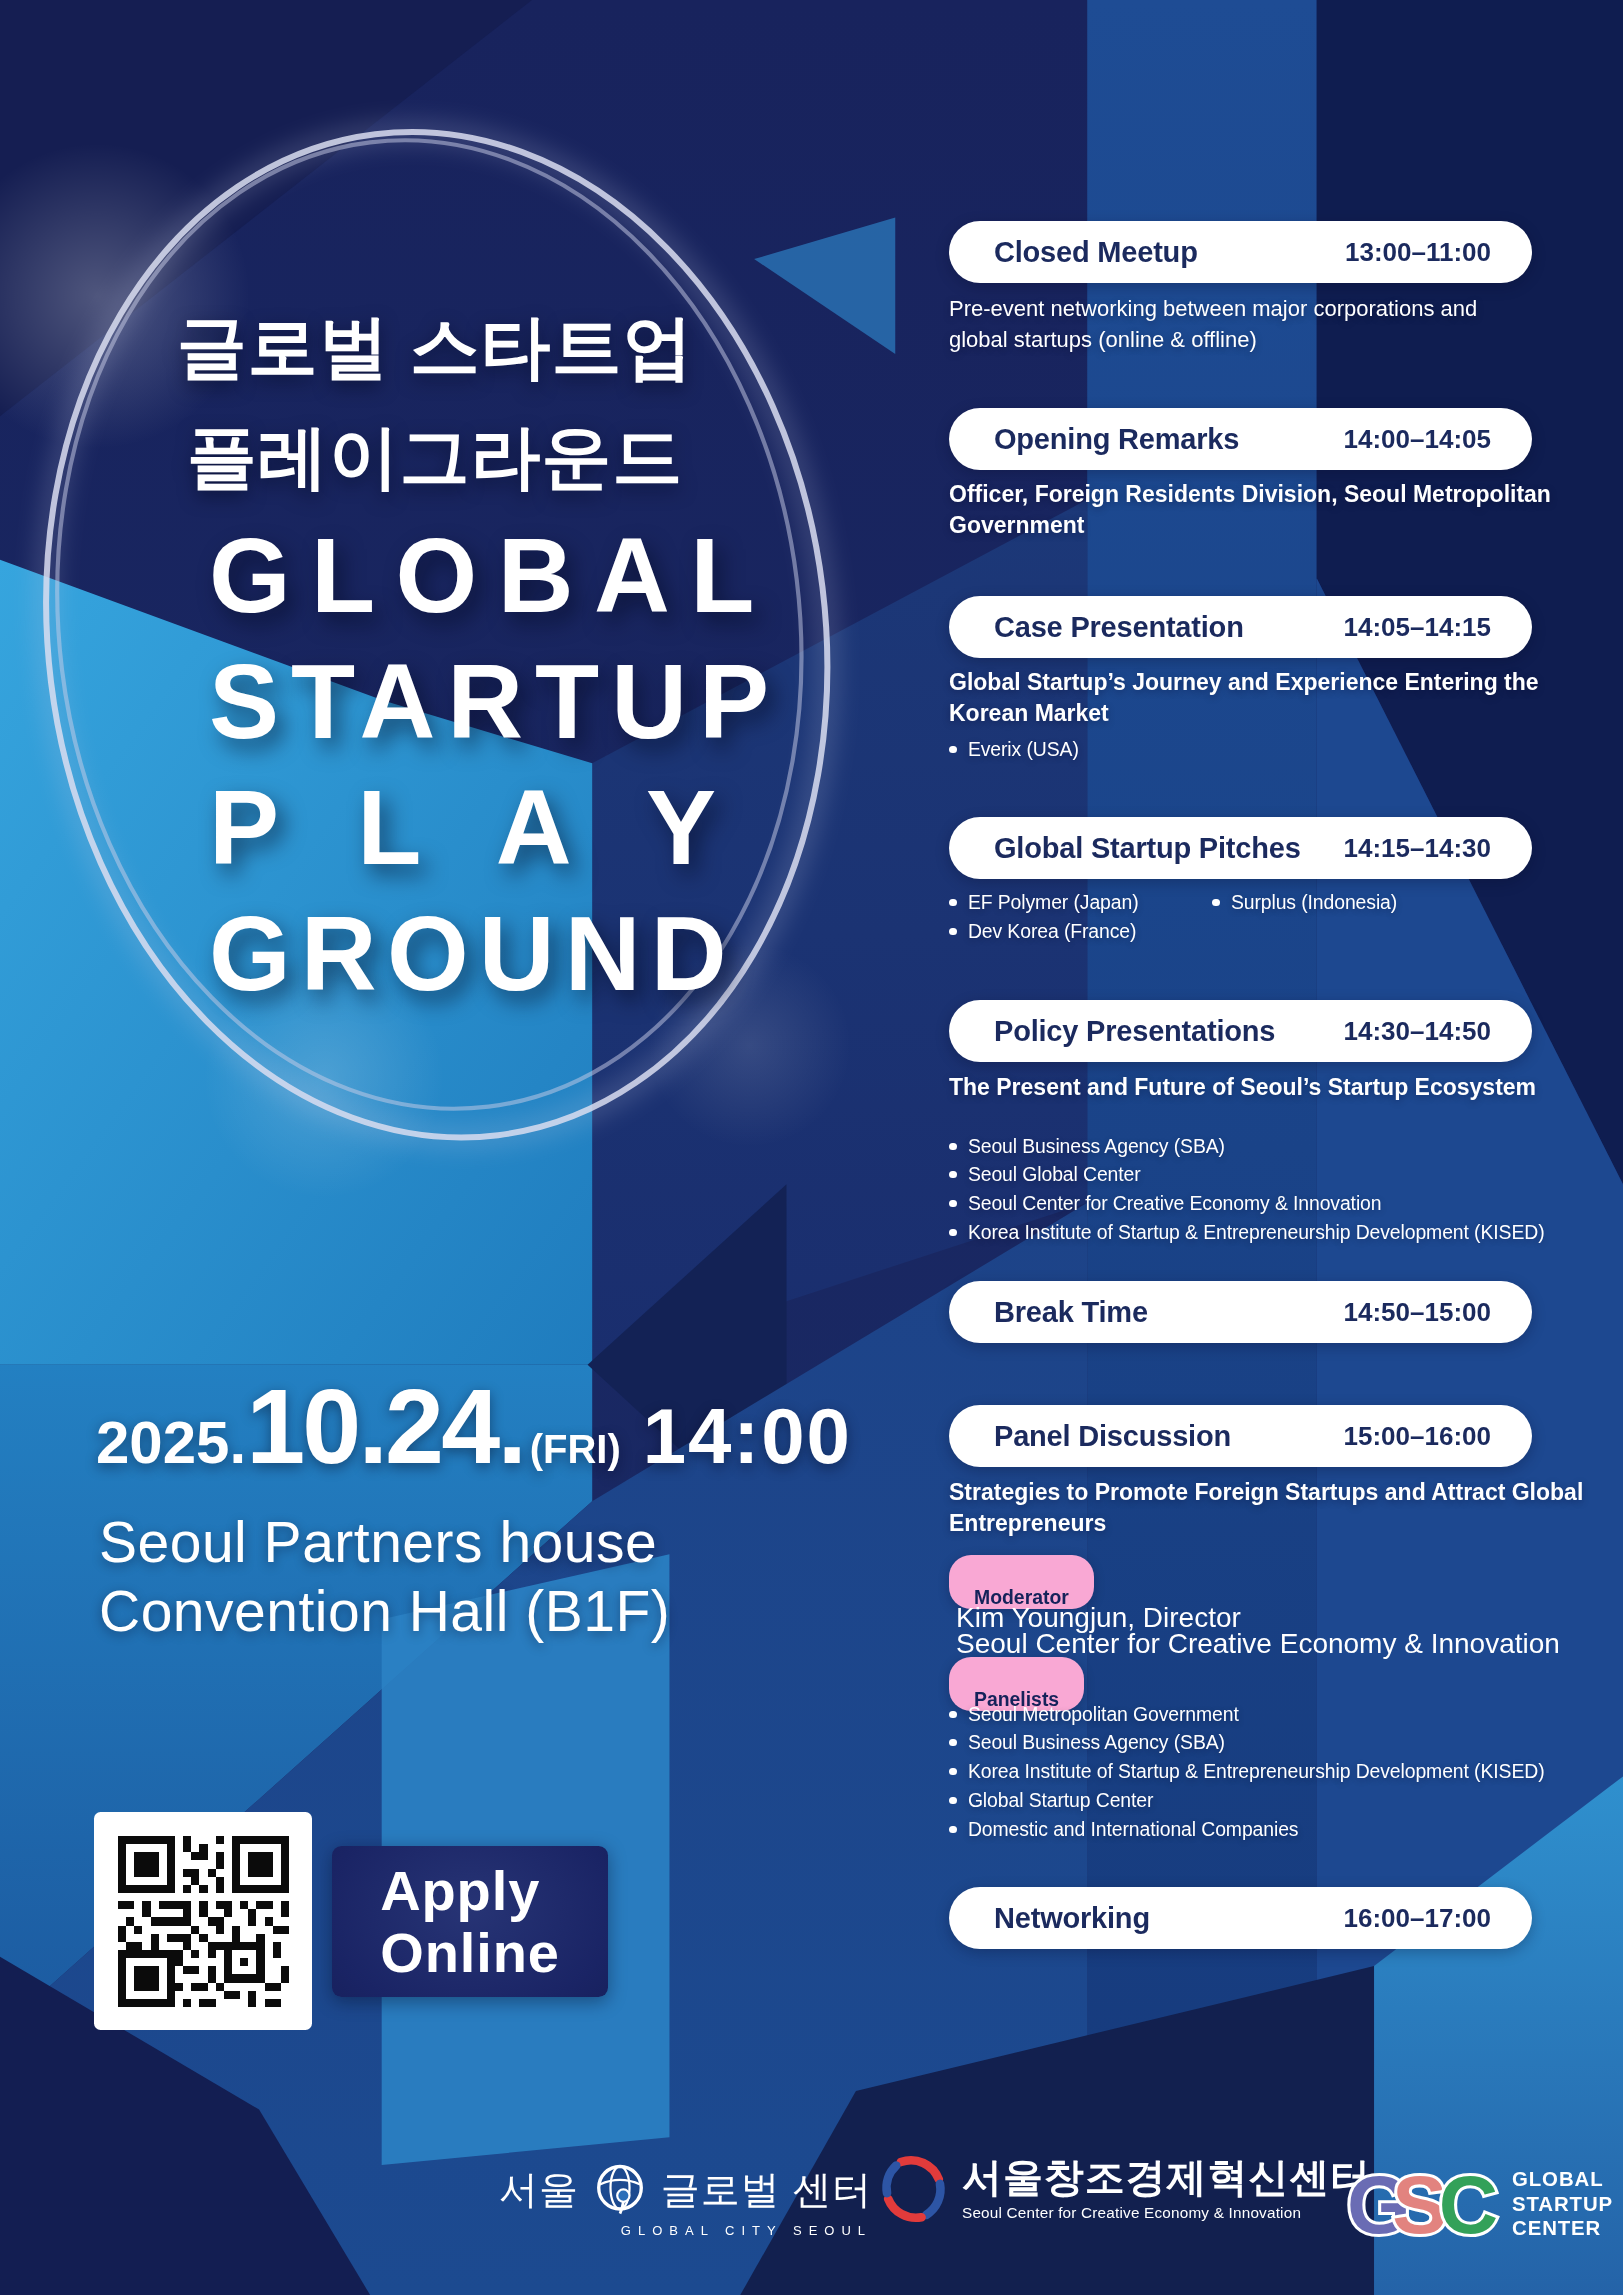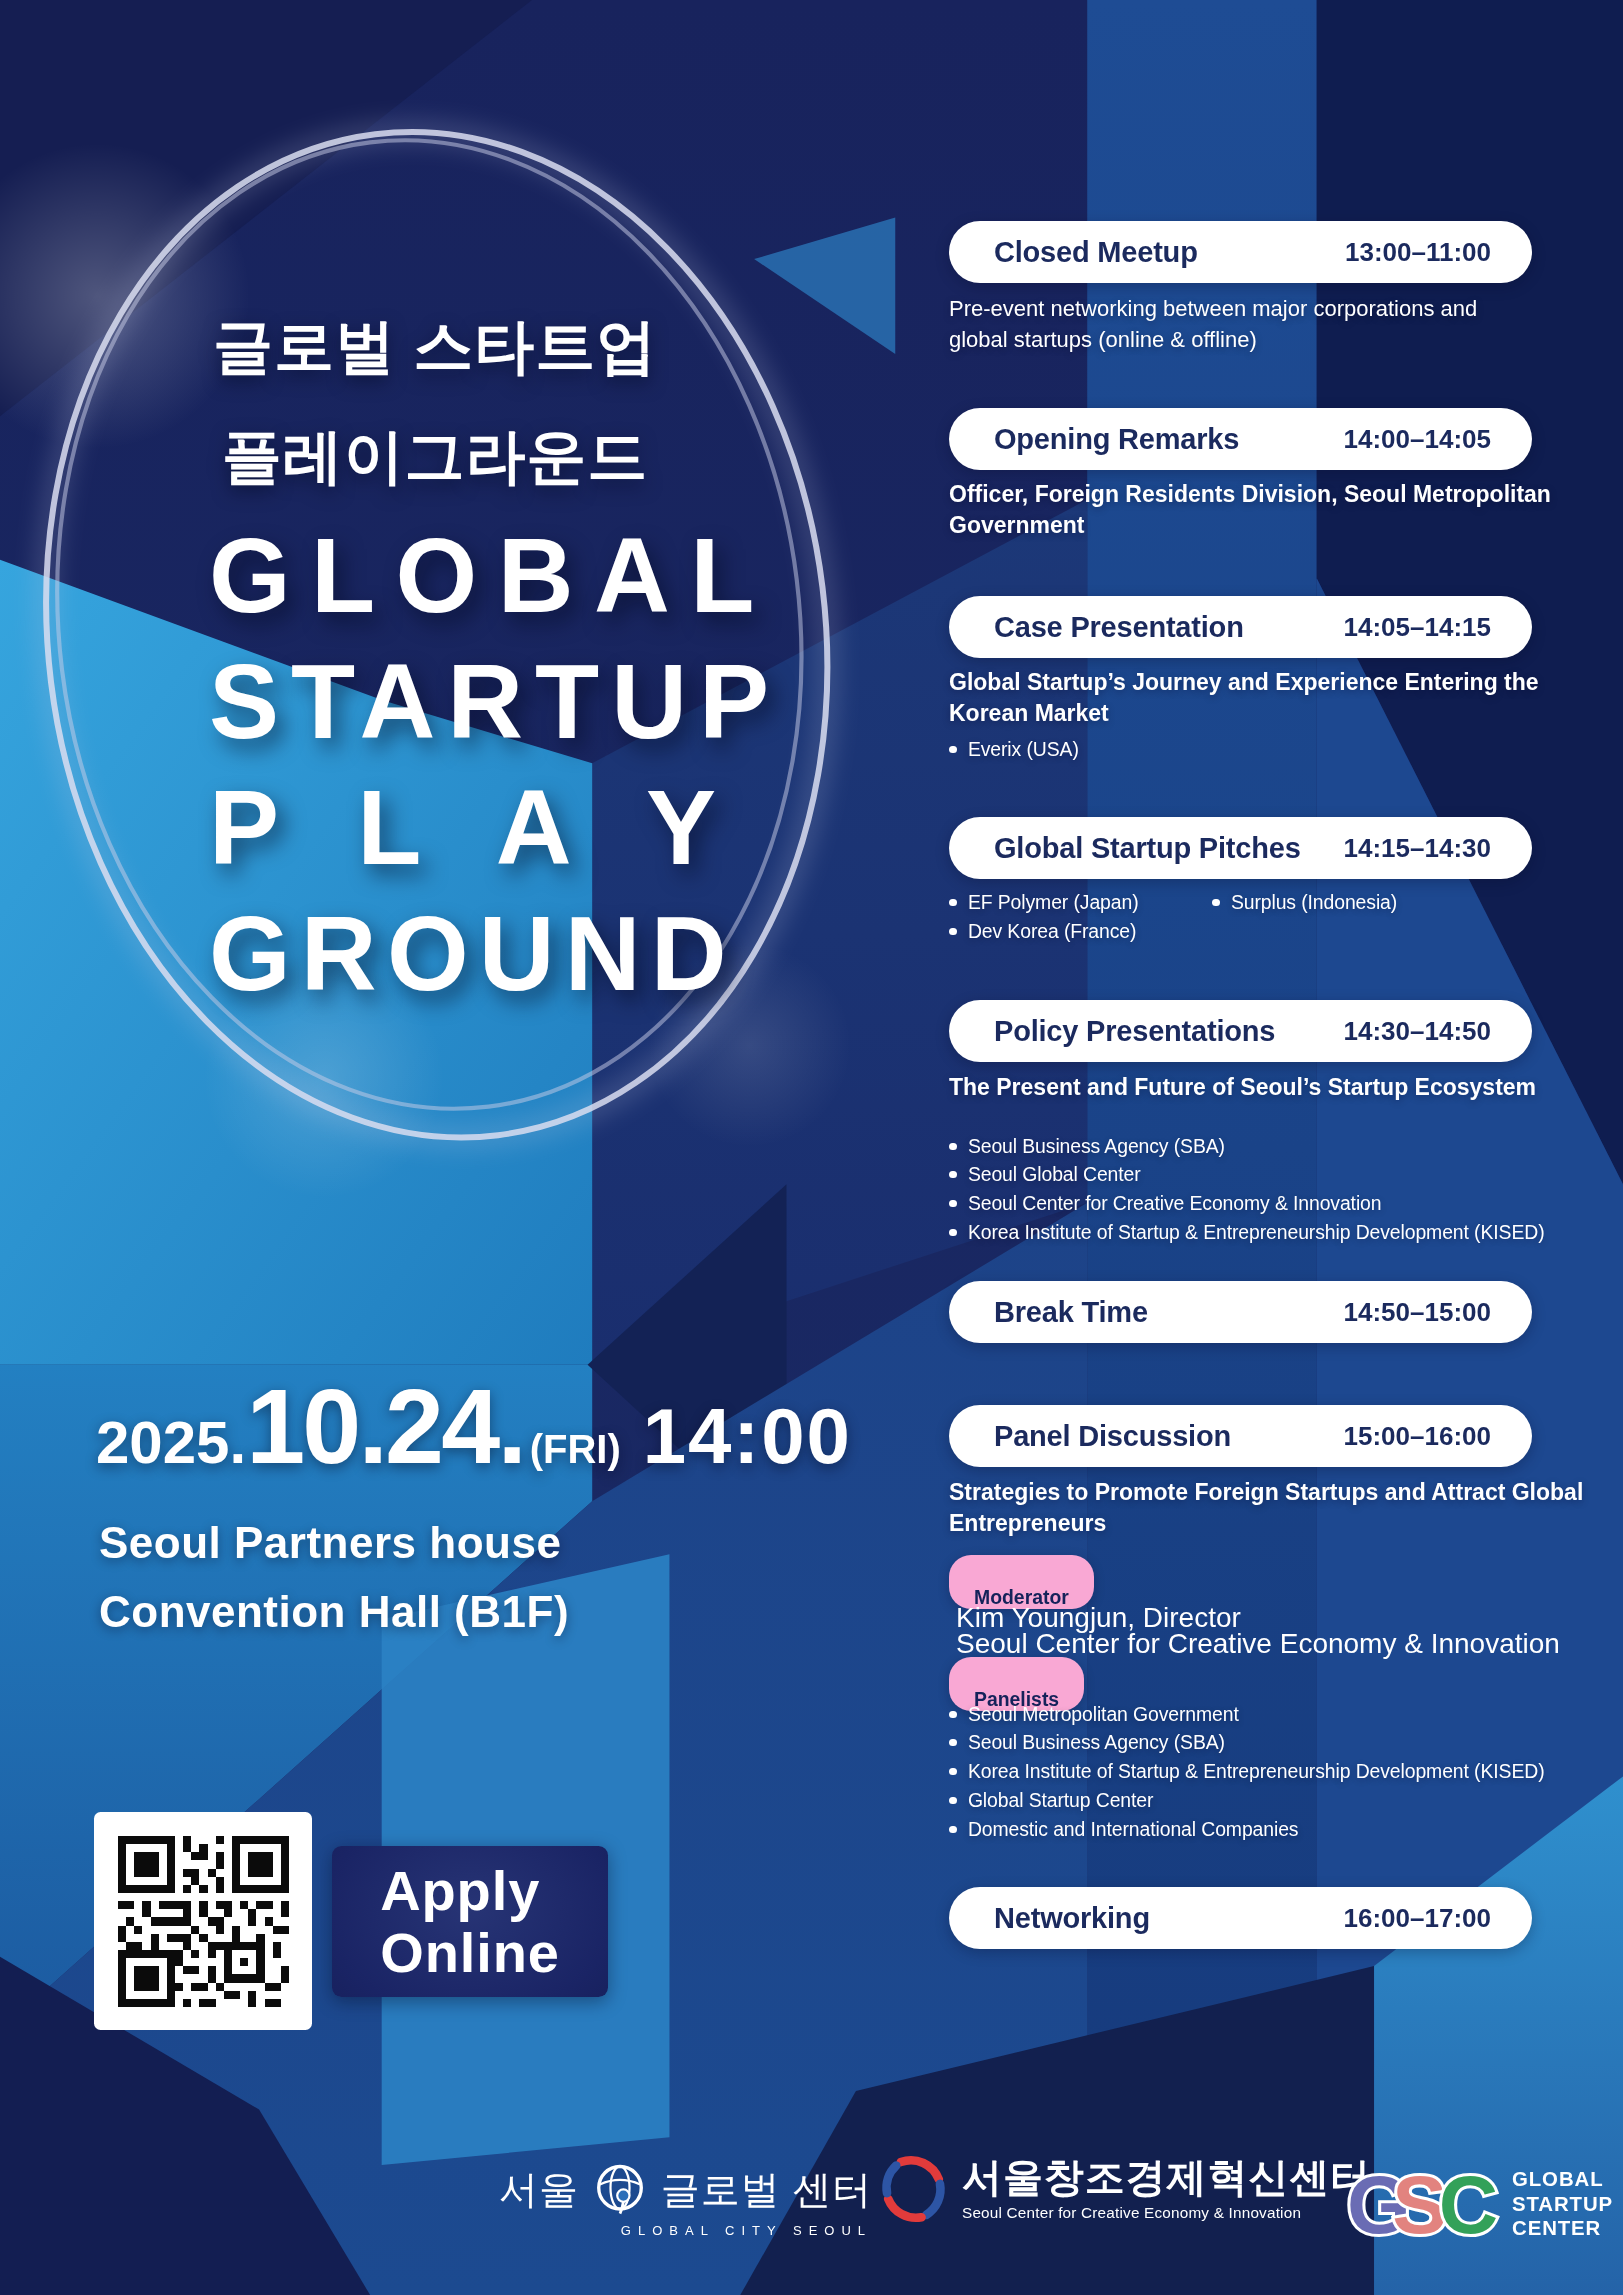--- a/index.html
+++ b/index.html
@@ -5,39 +5,39 @@
   html,body{margin:0;padding:0;background:#0d1640;}
   .poster{
     position:relative;width:1623px;height:2295px;overflow:hidden;
     font-family:"Liberation Sans","DejaVu Sans",sans-serif;
     background:#1A2B66;
   }
   .bg{position:absolute;left:0;top:0;width:1623px;height:2295px;display:block;}
 
   
   .kr-title{position:absolute;left:97px;top:292px;width:676px;text-align:center;
-    color:#fff;font-size:60px;line-height:110px;font-weight:700;letter-spacing:0.9px;
+    color:#fff;font-size:70px;line-height:110px;font-weight:700;letter-spacing:0.9px;
     text-shadow:0 5.6px 18.5px rgba(4,8,30,.55);}
   .en-title{position:absolute;left:209px;top:513px;color:#fff;font-weight:700;
     font-size:105px;line-height:126px;text-shadow:7.4px 10.2px 21px rgba(4,8,30,.55);}
   .en-title .l1{letter-spacing:20.4px;}
   .en-title .l2{letter-spacing:12px;}
   .en-title .l3{letter-spacing:12px;word-spacing:27px;}
   .en-title .l4{letter-spacing:10.2px;}
   .en-title div{white-space:nowrap;}
 
   .date-row{position:absolute;left:96px;top:1366px;display:flex;align-items:baseline;
     color:#fff;text-shadow:0 3.7px 13px rgba(4,8,30,.45);white-space:nowrap;}
   .date-row .dy{font-size:60px;font-weight:700;}
   .date-row .dd{font-size:106px;font-weight:700;letter-spacing:-2.8px;}
   .date-row .dw{font-size:40px;font-weight:700;margin-left:5.6px;}
   .date-row .dt{font-size:78px;font-weight:700;margin-left:22px;letter-spacing:1.9px;}
 
-  .venue{position:absolute;left:99px;top:1508px;color:#fff;font-size:44px;
-    line-height:69px;font-weight:700;letter-spacing:0.5px;
+  .venue{position:absolute;left:99px;top:1508px;color:#fff;font-size:57px;
+    line-height:69px;font-weight:400;letter-spacing:0.5px;
     text-shadow:0 2.8px 11px rgba(4,8,30,.4);}
 
   .qr-card{position:absolute;left:94px;top:1812px;width:218px;height:218px;
     background:#fff;border-radius:6.5px;display:flex;align-items:center;justify-content:center;}
   .qr-card svg{width:171px;height:171px;}
 
   .apply-btn{position:absolute;left:332px;top:1846px;width:276px;height:151px;border-radius:9.3px;
     background:radial-gradient(95% 130% at 50% 42%, #273475 0%, #1A2465 55%, #121B50 100%);
     display:flex;align-items:center;justify-content:center;box-shadow:0 4.6px 18.5px rgba(5,10,35,.4);}
   .apply-btn .txt{color:#fff;font-size:56px;line-height:62px;font-weight:700;letter-spacing:0.9px;}

